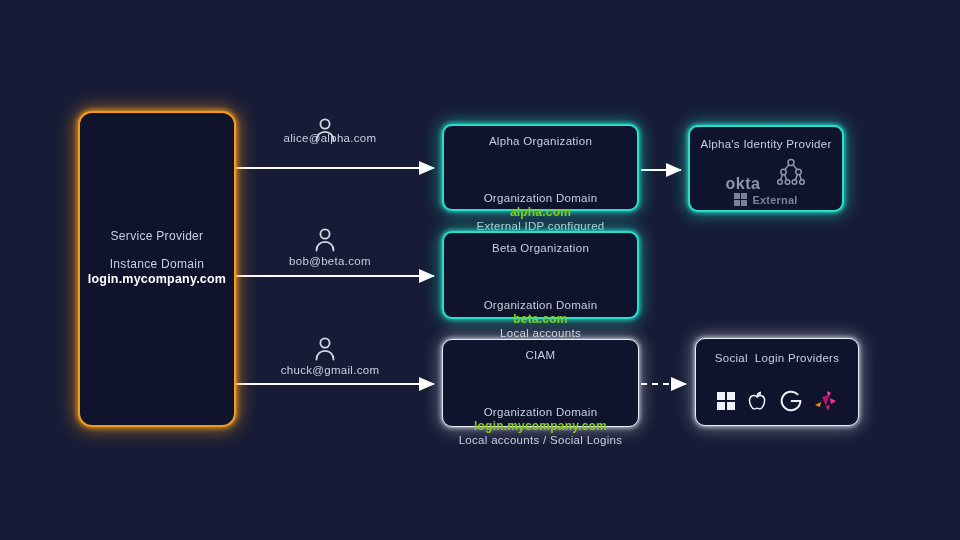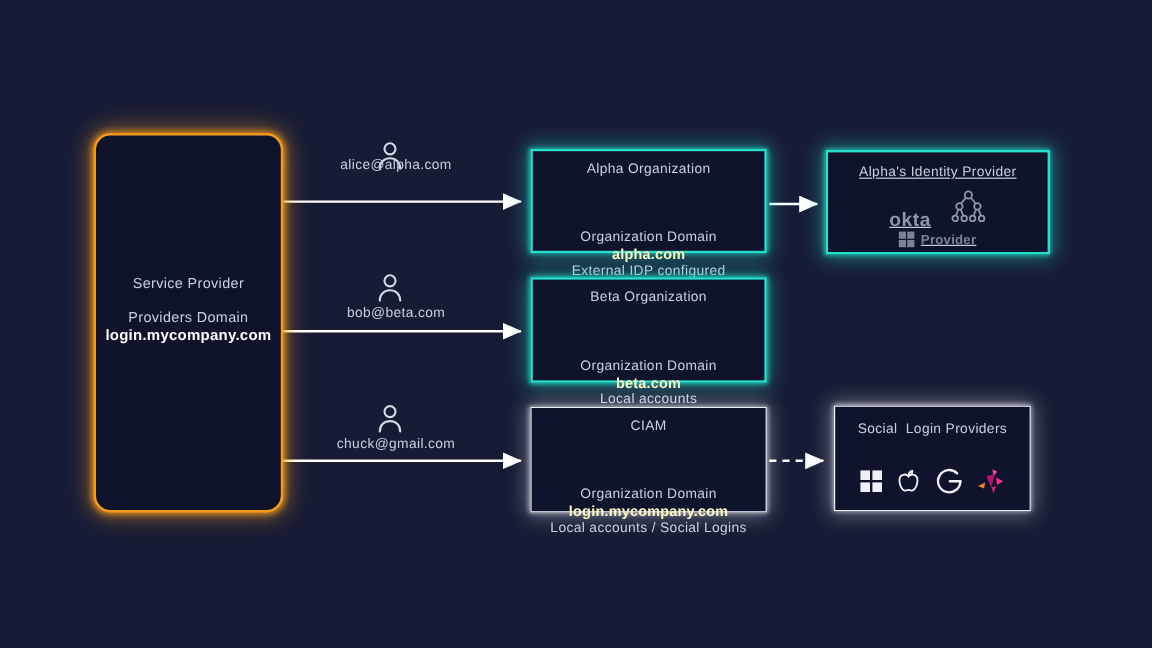--- a/index.html
+++ b/index.html
@@ -4,21 +4,21 @@
 <style>
   html,body{margin:0;padding:0;background:#171c36;}
   .stage{
     position:relative;width:960px;height:540px;overflow:hidden;
     background:#171c36;
     font-family:"Liberation Sans", sans-serif;
     color:#c9cede;
   }
   .box{
     position:absolute;box-sizing:border-box;
-    background:#0f142c;border-radius:0;
+    background:#0f142c;border-radius:10px;
     display:flex;flex-direction:column;align-items:center;
   }
   
   .sp{
     left:78px;top:111px;width:158px;height:316px;border-radius:14px;
     border:2px solid #f59b1c;
     box-shadow:0 0 18px 3px rgba(245,155,28,.55), 0 0 5px 1px rgba(245,155,28,.85);
     justify-content:center;
   }
   .sp-inner{transform:translateY(-12px);text-align:center;}
@@ -33,31 +33,31 @@
     justify-content:space-between;
     padding:9px 6px 8px 6px;text-align:center;
   }
   .org.white, .rightbox.white{
     border:1.5px solid #e9edf5;
     box-shadow:0 0 16px 3px rgba(233,237,245,.38), 0 0 4px 1px rgba(233,237,245,.7);
   }
   .org-title{font-size:11.5px;letter-spacing:.3px;}
   .org-mid{line-height:1.25;}
   .org-domain-label{font-size:11.5px;letter-spacing:.3px;margin-top:44px;}
-  .org-domain{font-size:12px;font-weight:700;color:#fef9c3;letter-spacing:.2px;}
+  .org-domain{font-size:12px;font-weight:700;color:#84cc16;letter-spacing:.2px;}
   .org-note{font-size:11.5px;letter-spacing:.3px;}
   #org-alpha{top:124px;height:87px;}
   #org-beta{top:231px;height:88px;}
   #org-ciam{top:339px;height:88px;}
   
   .rightbox{
     border:2px solid #25e0cb;
     box-shadow:0 0 16px 3px rgba(37,224,203,.45), 0 0 4px 1px rgba(37,224,203,.8);
   }
-  #idp-box{left:688px;top:125px;width:187px;height:87px;padding:11px 4px 8px;text-decoration:underline;}
+  #idp-box{left:688px;top:125px;width:156px;height:87px;padding:11px 4px 8px;}
   .idp-title{font-size:11.5px;letter-spacing:.3px;}
   .idp-logo-row{display:flex;align-items:center;gap:16px;}
   .okta{font-size:16px;font-weight:700;color:#8f95aa;letter-spacing:.5px;margin-top:25px;}
   .ms-row{display:flex;align-items:center;gap:5px;}
   .ms-squares{display:grid;grid-template-columns:6px 6px;grid-template-rows:6px 6px;gap:1px;}
   .ms-squares span{background:#7b8197;display:block;}
   .ms-label{font-size:11px;font-weight:600;color:#7b8197;letter-spacing:.2px;}
   #social-box{left:695px;top:338px;width:164px;height:88px;padding:13px 4px 12px;justify-content:space-between;}
   .social-title{font-size:11.5px;letter-spacing:.3px;white-space:pre-wrap;}
   .social-icons{display:flex;align-items:center;gap:11px;}
@@ -89,21 +89,21 @@
     <line x1="236" y1="168" x2="434" y2="168" stroke="#ffffff" stroke-width="2" marker-end="url(#arr)"></line>
     <line x1="236" y1="276" x2="434" y2="276" stroke="#ffffff" stroke-width="2" marker-end="url(#arr)"></line>
     <line x1="236" y1="384" x2="434" y2="384" stroke="#ffffff" stroke-width="2" marker-end="url(#arr)"></line>
     <line x1="641" y1="170" x2="681" y2="170" stroke="#ffffff" stroke-width="2" marker-end="url(#arr)"></line>
     <line x1="641" y1="384" x2="686" y2="384" stroke="#ffffff" stroke-width="2" stroke-dasharray="6 5" marker-end="url(#arr)"></line>
   </svg>
 
   <div class="box sp">
     <div class="sp-inner">
       <div class="sp-title">Service Provider</div>
-      <div class="sp-domain-label">Providers Domain</div>
+      <div class="sp-domain-label">Instance Domain</div>
       <div class="sp-domain">login.mycompany.com</div>
     </div>
   </div>
 
   <svg id="user1" class="user-icon" viewBox="0 0 26 26">
     <circle cx="13" cy="8" r="4.6" fill="none" stroke="#d4d8e2" stroke-width="1.8"></circle>
     <path d="M4.5 24.5c0-5.4 3.8-8.6 8.5-8.6s8.5 3.2 8.5 8.6" fill="none" stroke="#d4d8e2" stroke-width="1.8" stroke-linecap="round"></path>
   </svg>
   <div id="email1" class="email">alice@alpha.com</div>
 
@@ -168,21 +168,21 @@
         </g>
       </svg>
     </div>
     <div class="ms-row">
       <span class="ms-squares">
           <span></span>
           <span></span>
           <span></span>
           <span></span>
         </span>
-      <span class="ms-label">Provider</span>
+      <span class="ms-label">External</span>
     </div>
   </div>
 
   <div id="social-box" class="box rightbox white">
     <div class="social-title">Social  Login Providers</div>
     <div class="social-icons">
       <span class="ms-squares-lg">
           <span></span>
           <span></span>
           <span></span>

